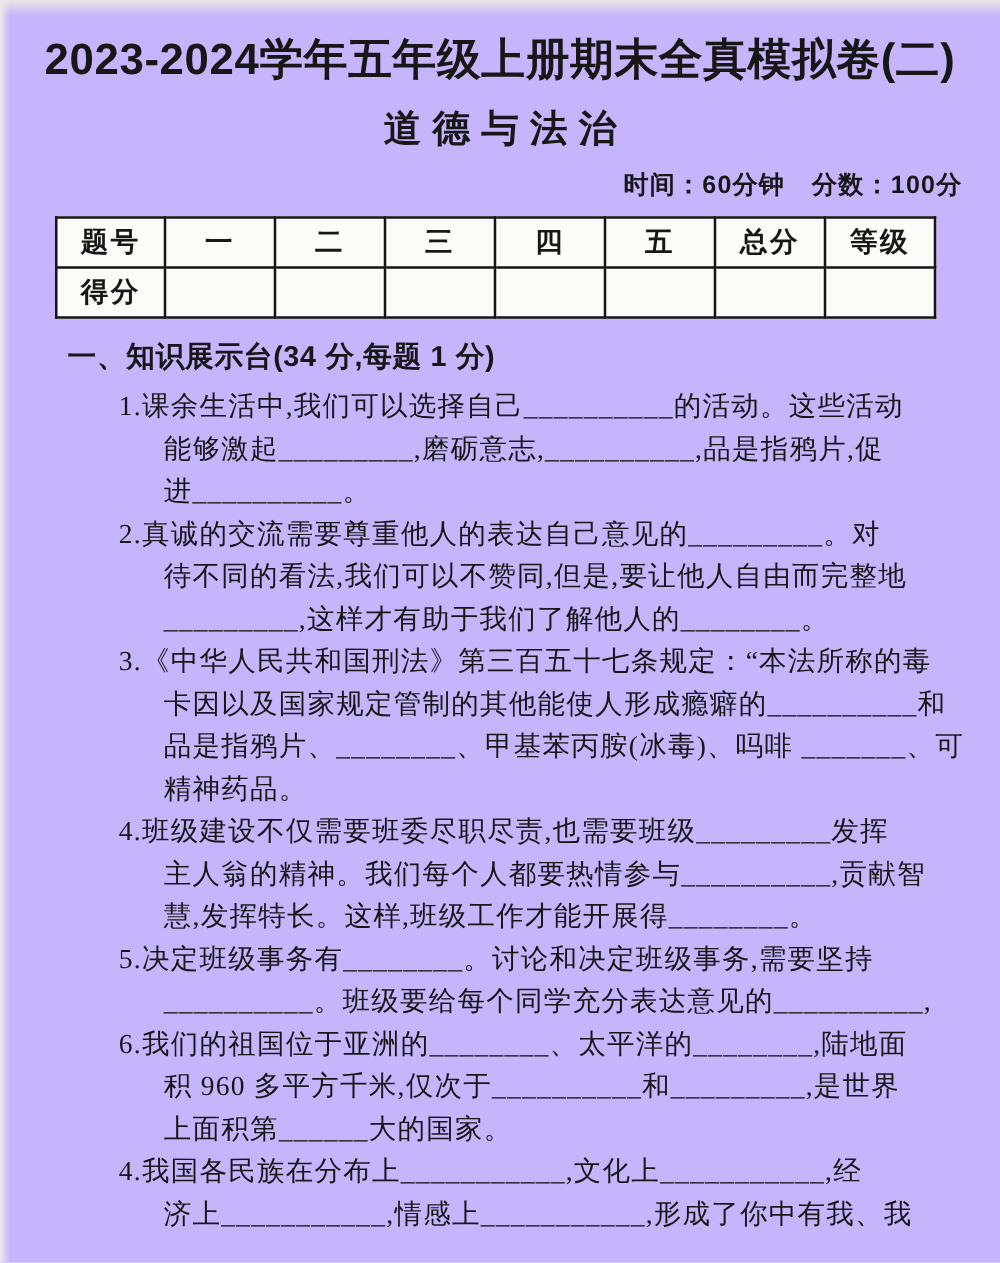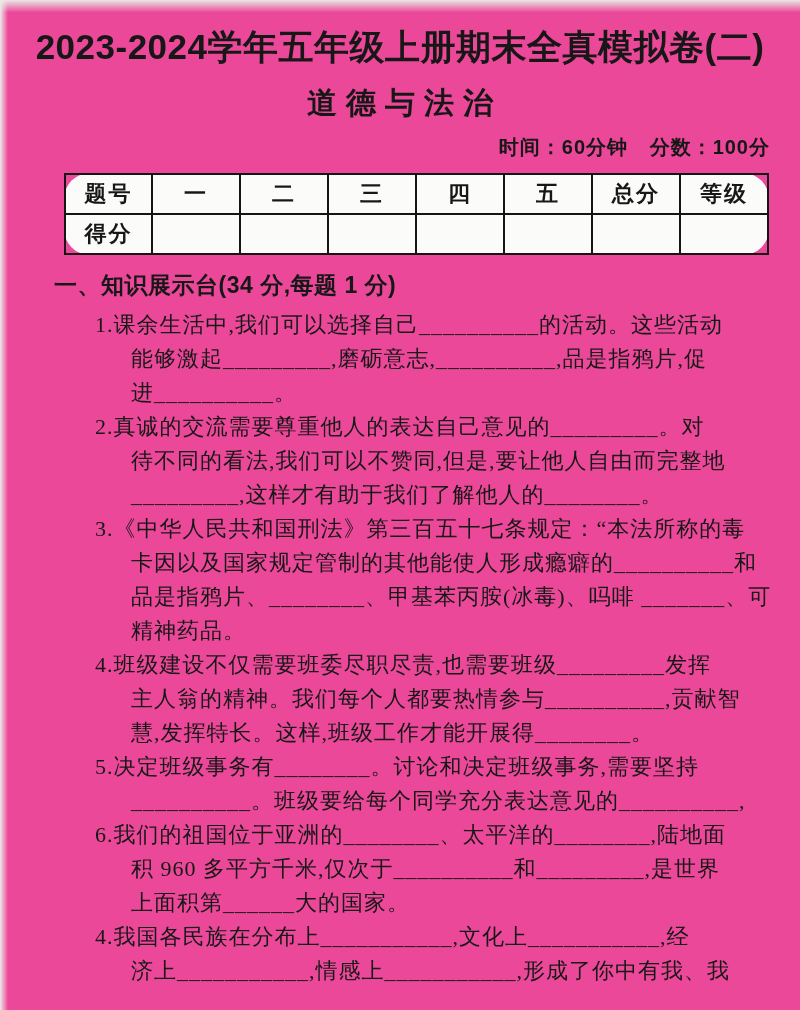--- a/index.html
+++ b/index.html
@@ -1,21 +1,21 @@
 <!DOCTYPE html>
 <html><head>
 <meta charset="utf-8">
 <style>
   html, body { margin: 0; padding: 0; }
   .page {
     position: relative;
     width: 800px;
     height: 1010px;
     overflow: hidden;
-    background: #ec4899;
+    background: #c4b5fd;
     color: #171717;
     font-family: "Liberation Serif", serif;
     box-sizing: border-box;
   }
   .scan-shade {
     position: absolute;
     top: 0; left: 0; right: 0;
     height: 14px;
     background: linear-gradient(180deg, #e8e7e4 0%, rgba(251,251,250,0) 90%);
     pointer-events: none;
@@ -50,23 +50,22 @@
     padding-right: 30px;
     font-family: "Liberation Sans", sans-serif;
     font-weight: 700;
     font-size: 20px;
     letter-spacing: 1px;
   }
   .exam-meta .score-part { margin-left: 15px; }
   table.score-table {
     border-collapse: collapse;
     table-layout: fixed;
-    margin: 12px 0 0 64px;
+    margin: 12px 0 0 44px;
     background: #fbfbfa;
-    border-radius: 26px;
   }
   table.score-table td {
     border: 2px solid #151515;
     height: 38px;
     padding: 0;
     text-align: center;
     vertical-align: middle;
     font-family: "Liberation Sans", sans-serif;
     font-weight: 700;
     font-size: 22px;

